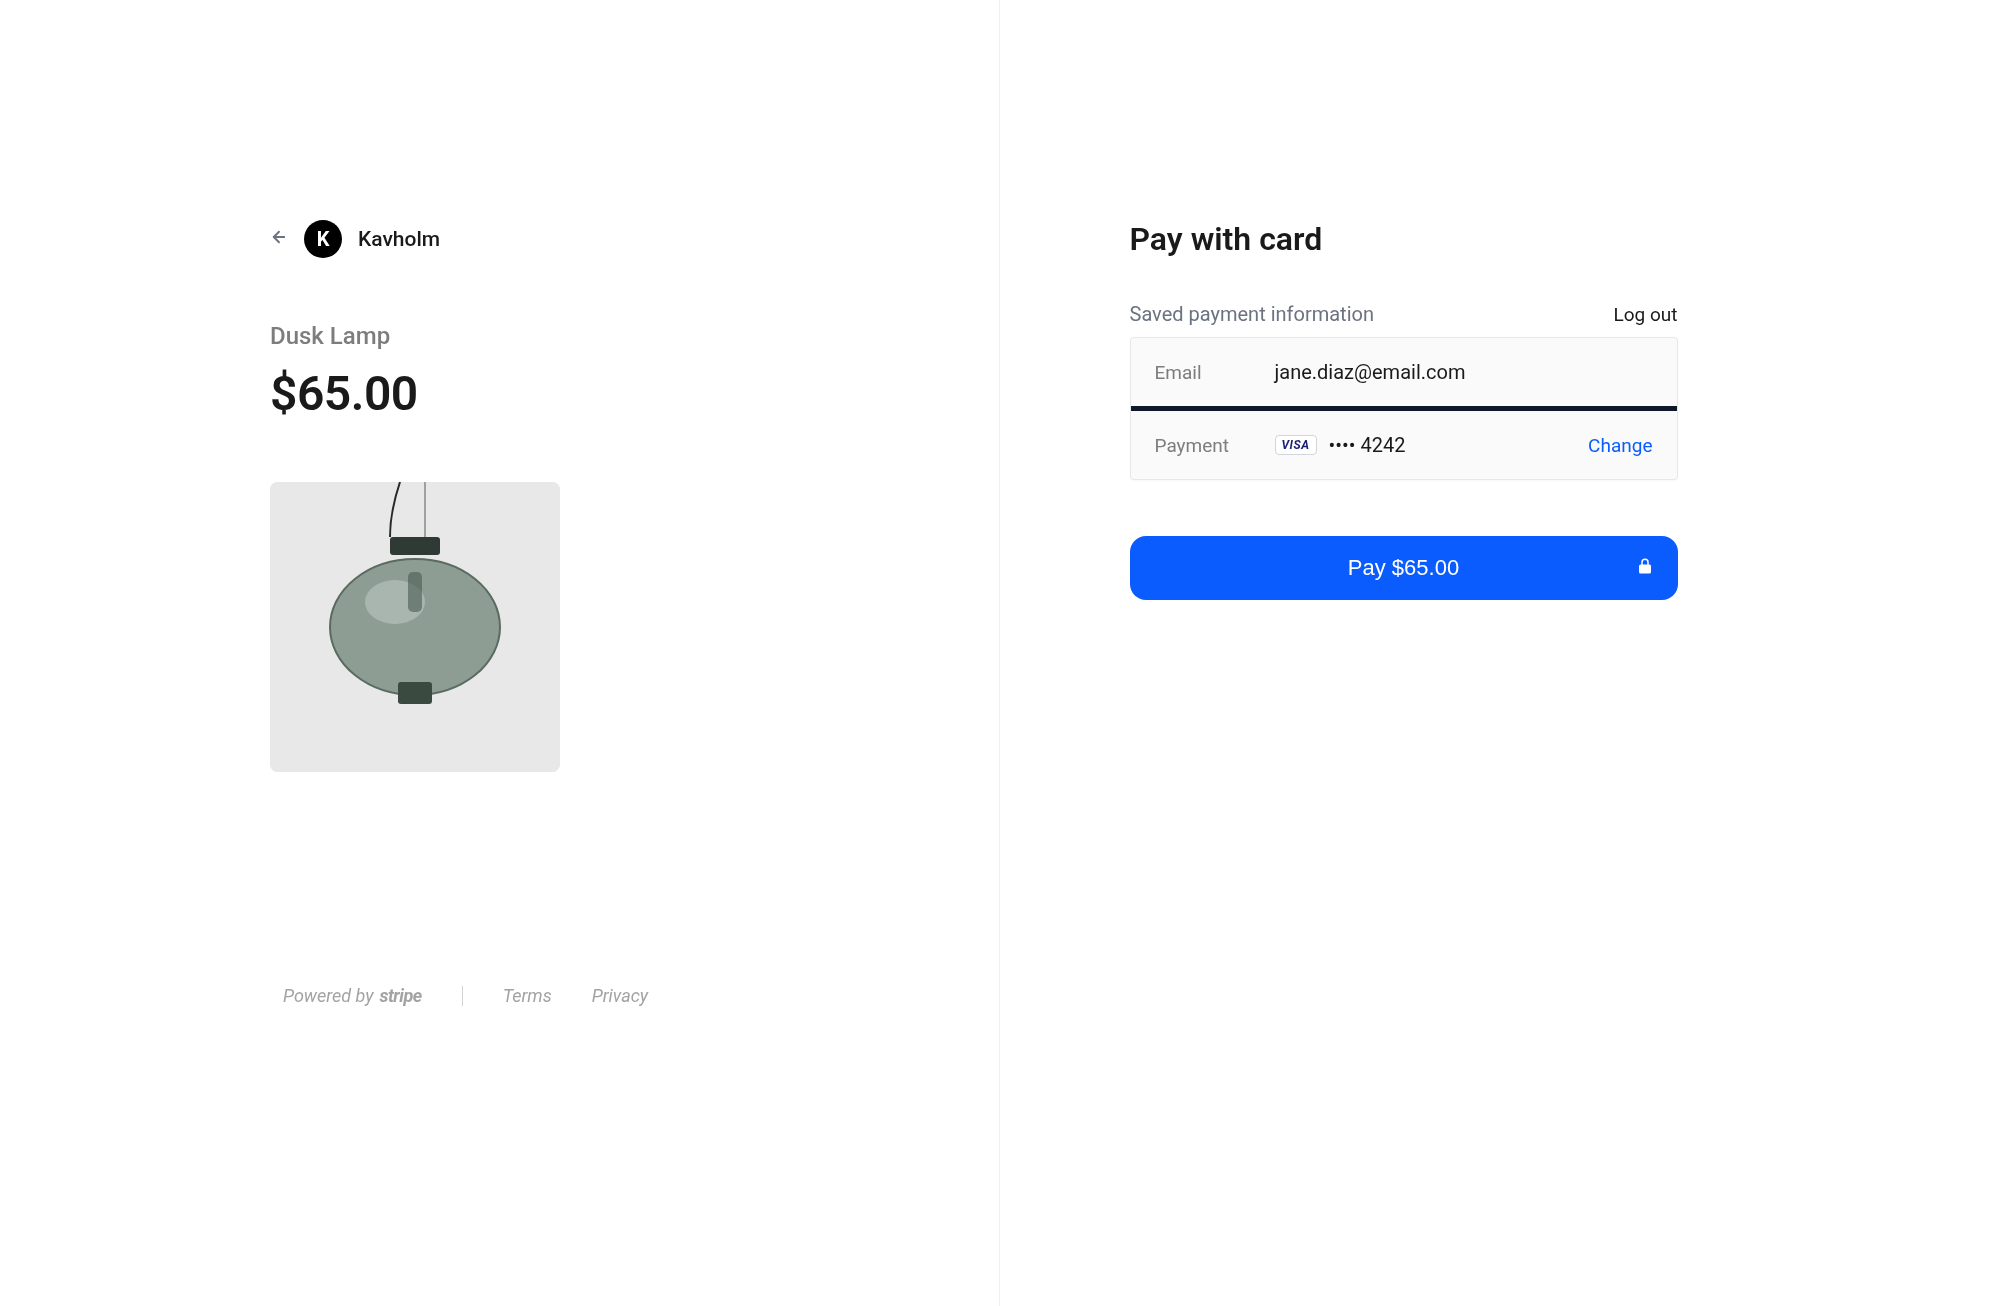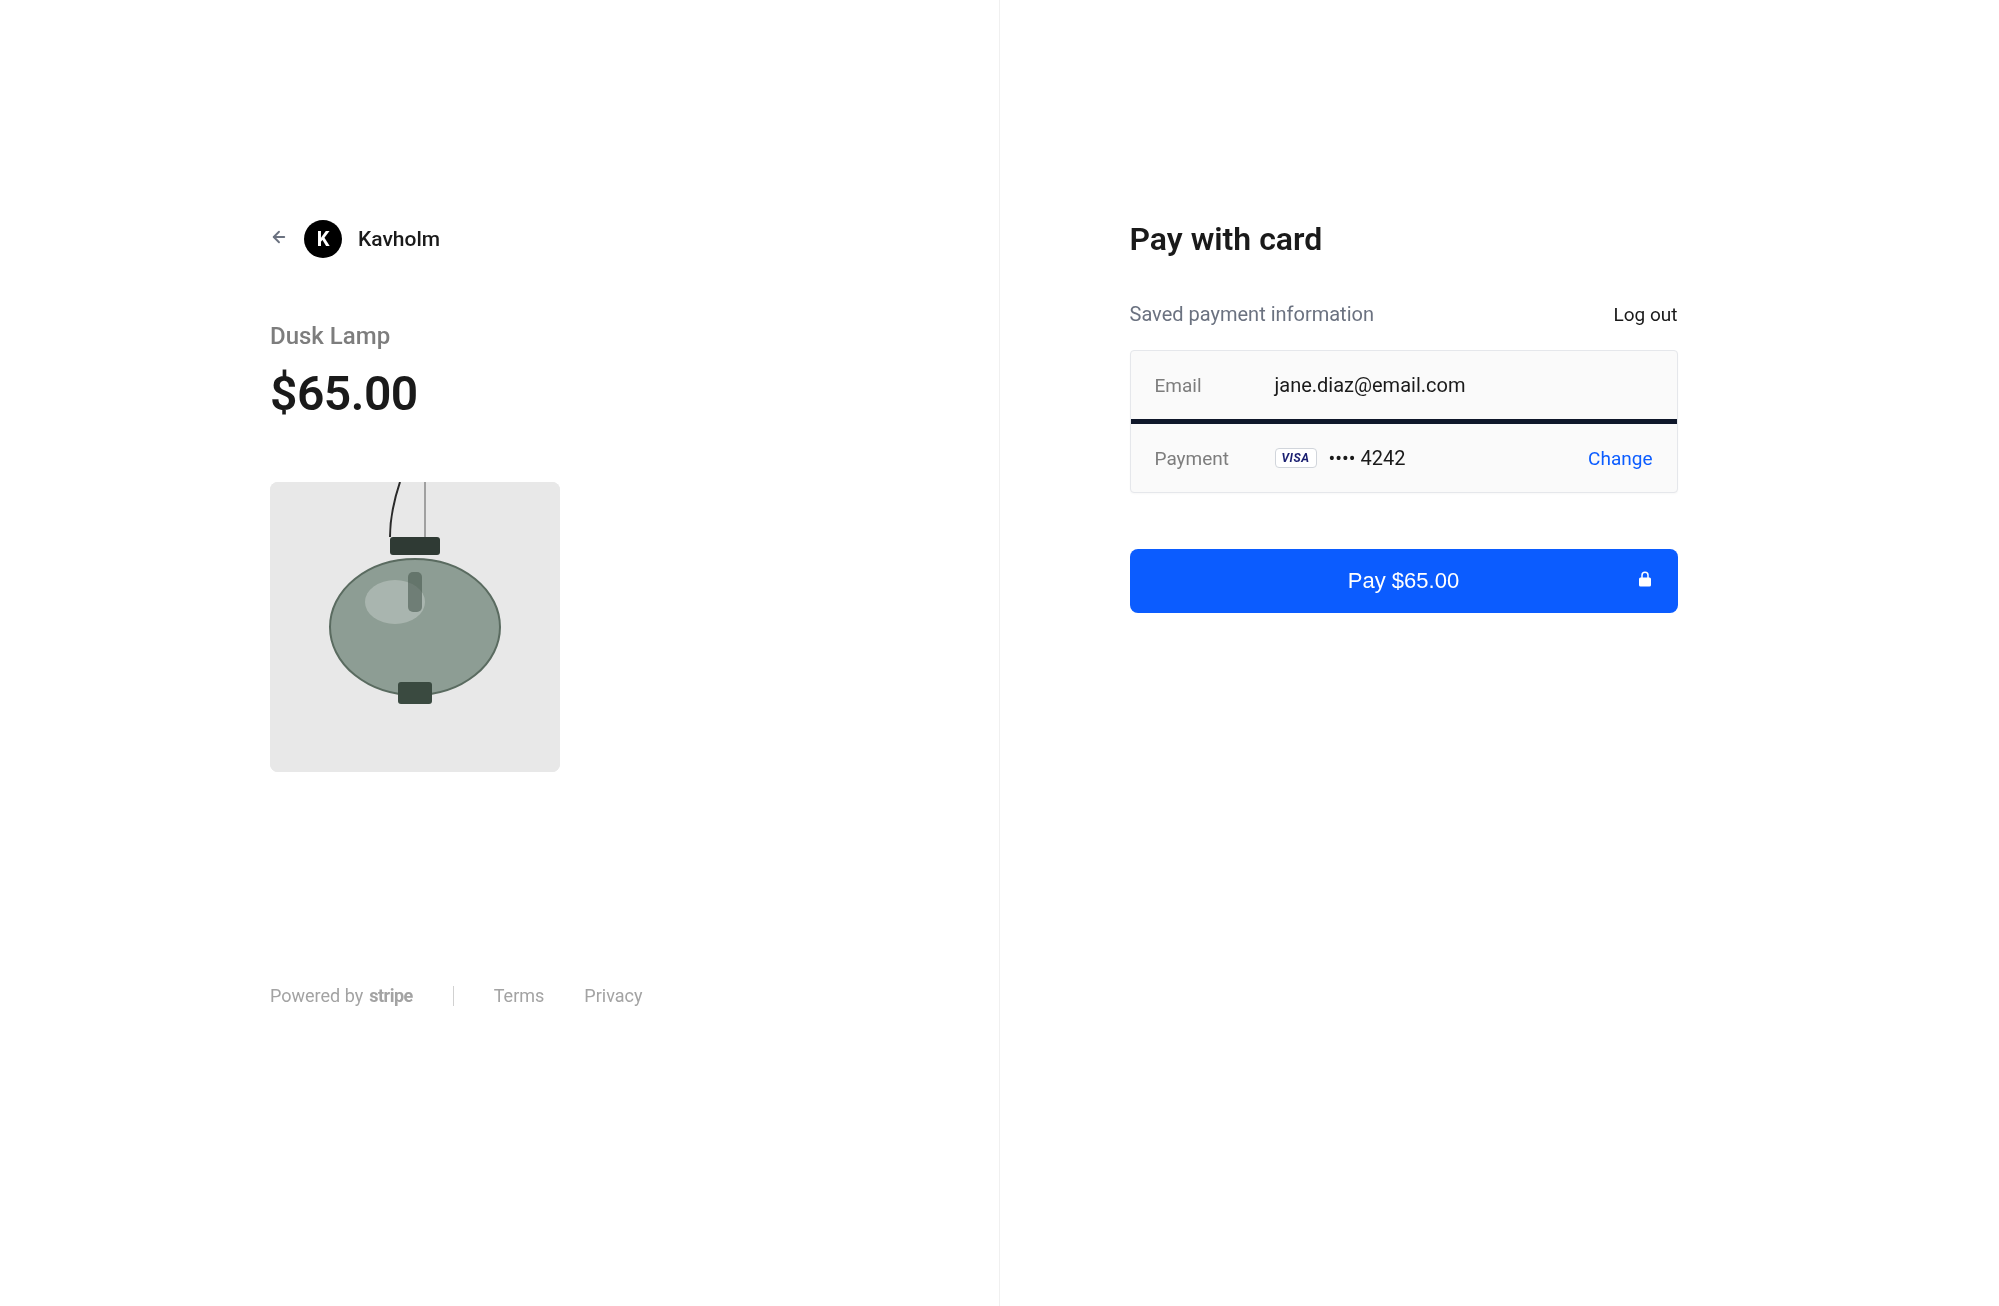--- a/index.html
+++ b/index.html
@@ -72,26 +72,27 @@
       border-radius: 8px;
       display: flex;
       align-items: center;
       justify-content: center;
       position: relative;
       overflow: hidden;
     }
     .footer {
       position: absolute;
       bottom: 300px;
-      left: 270px;
+      left: 283px;
       display: flex;
       align-items: center;
       gap: 40px;
       color: #a3a3a3;
       font-size: 18px;
+      font-style: italic;
     }
     .footer-divider {
       width: 1px;
       height: 20px;
       background: #d1d1d1;
     }
     .footer a {
       color: #a3a3a3;
       text-decoration: none;
       cursor: pointer;
@@ -110,21 +111,21 @@
       font-size: 32px;
       font-weight: 600;
       color: #1a1a1a;
       margin-bottom: 44px;
     }
     .saved-row {
       display: flex;
       justify-content: space-between;
       align-items: center;
       width: 548px;
-      margin-bottom: 24px;
+      margin-bottom: 11px;
     }
     .saved-label {
       font-size: 20px;
       color: #6b7280;
     }
     .logout-link {
       font-size: 19px;
       color: #1a1a1a;
       cursor: pointer;
     }
@@ -175,21 +176,21 @@
       font-size: 19px;
       color: #0b5cff;
       cursor: pointer;
     }
     .pay-button {
       width: 548px;
       height: 64px;
       background: #0b5cff;
       color: #fff;
       border: none;
-      border-radius: 8px;
+      border-radius: 16px;
       font-size: 22px;
       font-weight: 500;
       display: flex;
       align-items: center;
       justify-content: center;
       cursor: pointer;
       position: relative;
     }
     .pay-button .lock {
       position: absolute;

